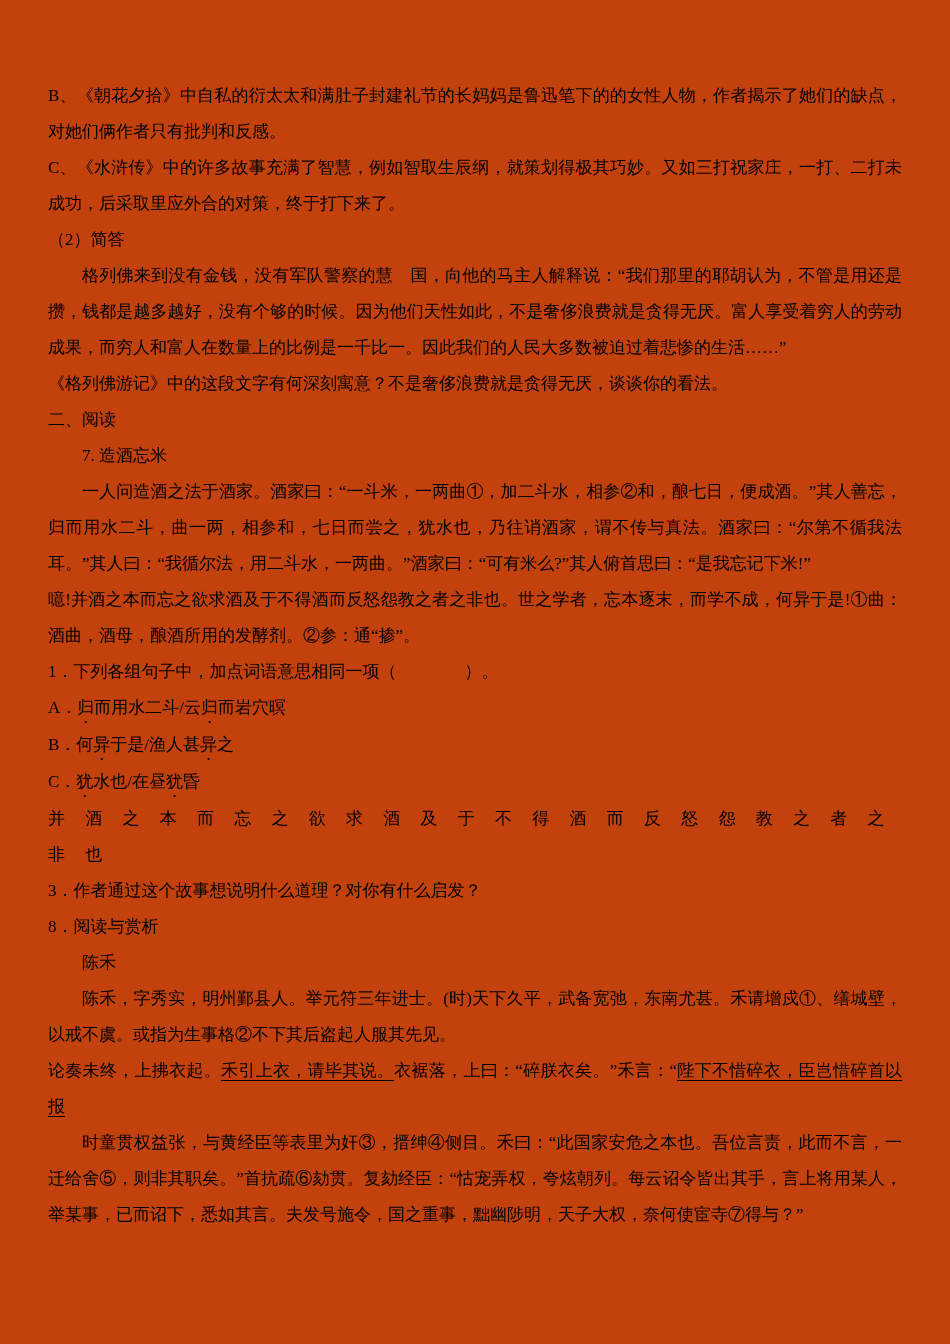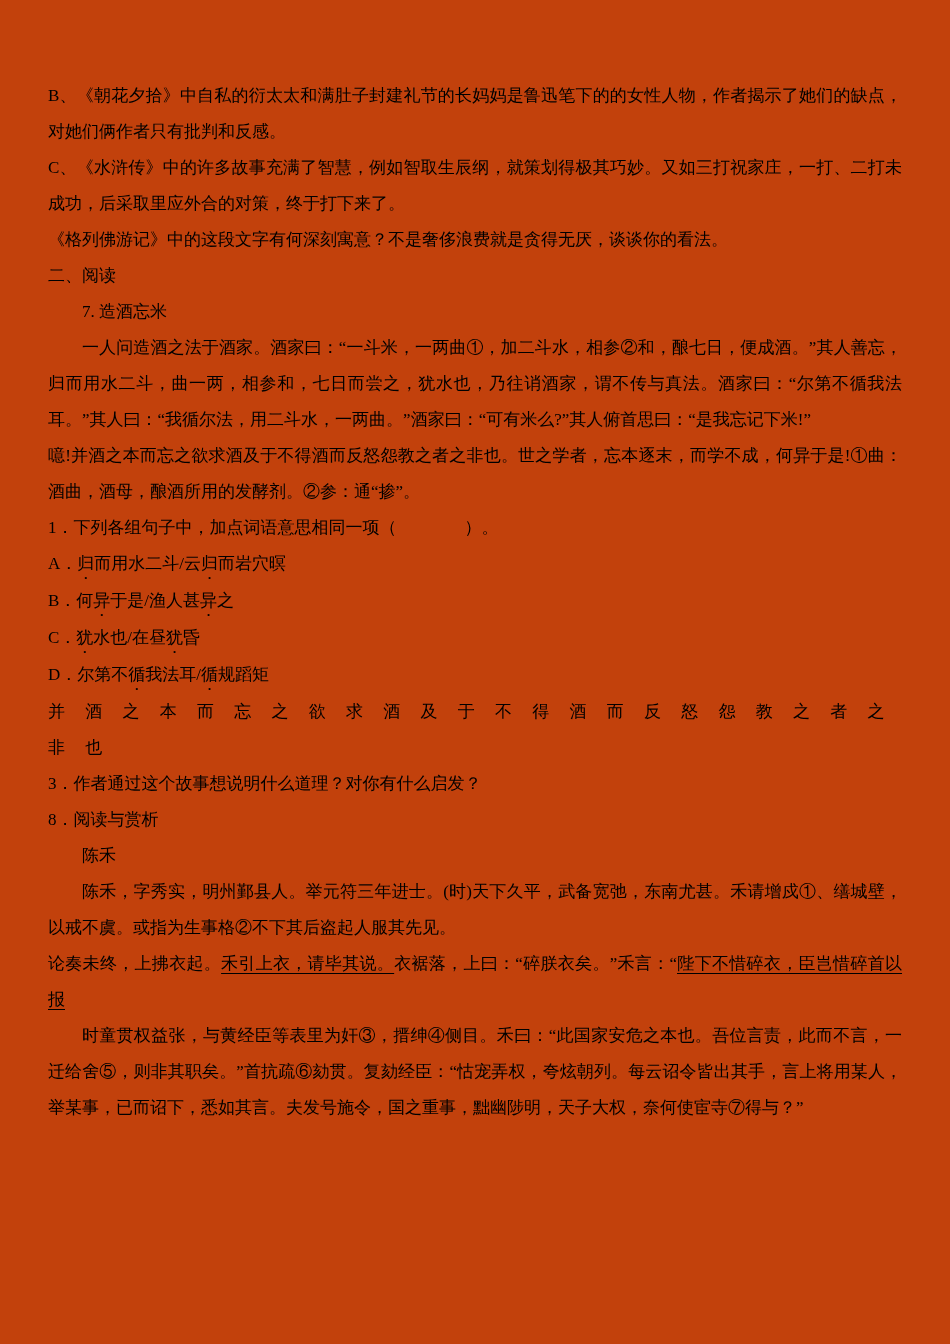--- a/index.html
+++ b/index.html
@@ -41,30 +41,31 @@
       text-emphasis-position: under right;
     }
   </style>
 </head>
 <body>
 
 <div class="page">
   <div>
       <p class="line"><span>B、《朝花夕拾》中自私的衍太太和满肚子封建礼节的长妈妈是鲁迅笔下的的女性人物，作者揭示了她们的缺点，对她们俩作者只有批判和反感。</span></p>
       <p class="line"><span>C、《水浒传》中的许多故事充满了智慧，例如智取生辰纲，就策划得极其巧妙。又如三打祝家庄，一打、二打未成功，后采取里应外合的对策，终于打下来了。</span></p>
+      <p class="line"><span>（2）简答</span></p>
+      <p class="line indent"><span>格列佛来到没有金钱，没有军队警察的慧　国，向他的马主人解释说：“我们那里的耶胡认为，不管是用还是攒，钱都是越多越好，没有个够的时候。因为他们天性如此，不是奢侈浪费就是贪得无厌。富人享受着穷人的劳动成果，而穷人和富人在数量上的比例是一千比一。因此我们的人民大多数被迫过着悲惨的生活……”</span></p>
       <p class="line"><span>《格列佛游记》中的这段文字有何深刻寓意？不是奢侈浪费就是贪得无厌，谈谈你的看法。</span></p>
       <p class="line"><span>二、阅读</span></p>
       <p class="line indent"><span>7. </span><span class="kaiti">造酒忘米</span></p>
       <p class="line indent"><span>一人问造酒之法于酒家。酒家曰：“一斗米，一两曲①，加二斗水，相参②和，酿七日，便成酒。”其人善忘，归而用水二斗，曲一两，相参和，七日而尝之，犹水也，乃往诮酒家，谓不传与真法。酒家曰：“尔第不循我法耳。”其人曰：“我循尔法，用二斗水，一两曲。”酒家曰：“可有米么?”其人俯首思曰：“是我忘记下米!”</span></p>
       <p class="line"><span>噫!并酒之本而忘之欲求酒及于不得酒而反怒怨教之者之非也。世之学者，忘本逐末，而学不成，何异于是!①曲：酒曲，酒母，酿酒所用的发酵剂。②参：通“掺”。</span></p>
       <p class="line"><span>1．下列各组句子中，加点词语意思相同一项（　　　　）。</span></p>
       <p class="line"><span>A．</span><span class="dot">归</span><span>而用水二斗/云</span><span class="dot">归</span><span>而岩穴暝</span></p>
       <p class="line"><span>B．何</span><span class="dot">异</span><span>于是/渔人甚</span><span class="dot">异</span><span>之</span></p>
       <p class="line"><span>C．</span><span class="dot">犹</span><span>水也/在昼</span><span class="dot">犹</span><span>昏</span></p>
-      <p class="line"><span>D．尔第不</span><span class="dot">循</span><span>我法耳/</span><span class="dot">循</span><span>规蹈矩</span></p>
       <p class="line spaced"><span>并 酒 之 本 而 忘 之 欲 求 酒 及 于 不 得 酒 而 反 怒 怨 教 之 者 之 非 也</span></p>
       <p class="line"><span>3．作者通过这个故事想说明什么道理？对你有什么启发？</span></p>
       <p class="line"><span>8．阅读与赏析</span></p>
       <p class="line indent"><span class="kaiti">陈禾</span></p>
       <p class="line indent"><span>陈禾，字秀实，明州鄞县人。举元符三年进士。(时)天下久平，武备宽弛，东南尤甚。禾请增戍①、缮城壁，以戒不虞。或指为生事格②不下其后盗起人服其先见。</span></p>
       <p class="line"><span>论奏未终，上拂衣起。</span><span class="u">禾引上衣，请毕其说。</span><span>衣裾落，上曰：“碎朕衣矣。”禾言：“</span><span class="u">陛下不惜碎衣，臣岂惜碎首以报</span></p>
       <p class="line indent"><span>时童贯权益张，与黄经臣等表里为奸③，搢绅④侧目。禾曰：“此国家安危之本也。吾位言责，此而不言，一迁给舍⑤，则非其职矣。”首抗疏⑥劾贯。复劾经臣：“怙宠弄权，夸炫朝列。每云诏令皆出其手，言上将用某人，举某事，已而诏下，悉如其言。夫发号施令，国之重事，黜幽陟明，天子大权，奈何使宦寺⑦得与？”</span></p>
     </div>
 </div>
 

